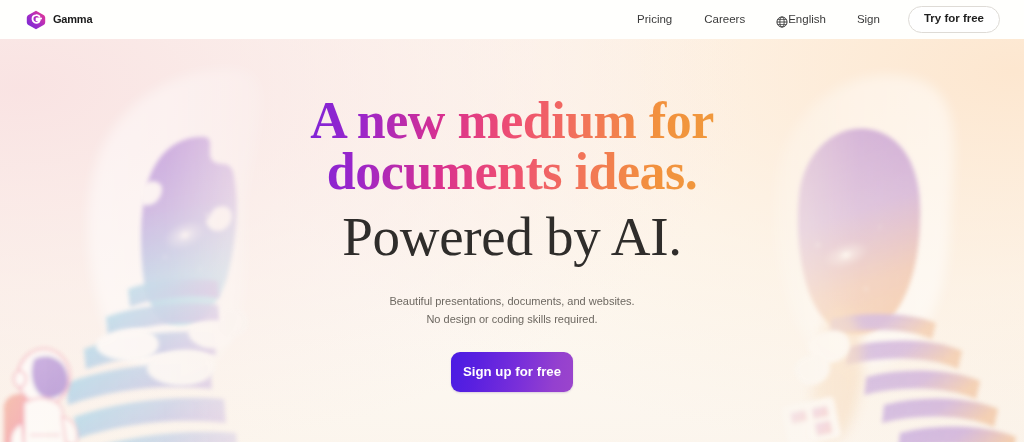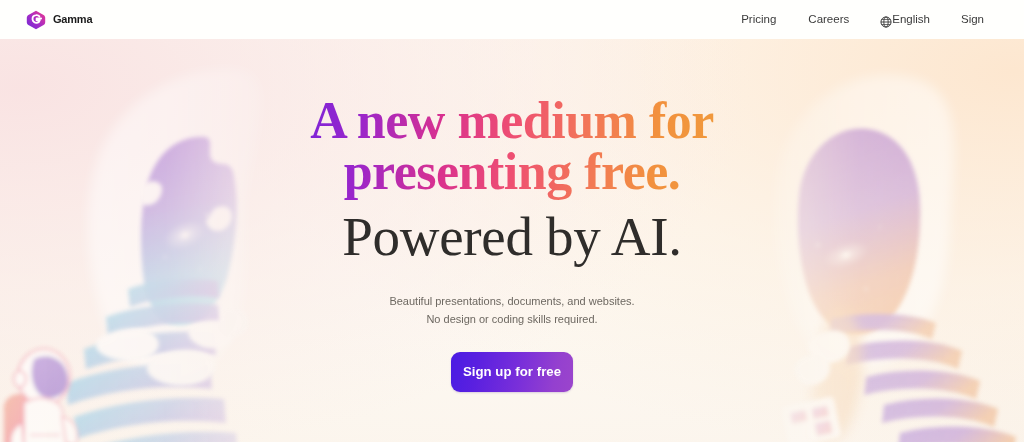--- a/index.html
+++ b/index.html
@@ -233,20 +233,21 @@
             <line x1="1.1" y1="7" x2="12.9" y2="7" stroke="#3b3b3b" stroke-width="1.05"></line>
             <line x1="2" y1="4" x2="12" y2="4" stroke="#3b3b3b" stroke-width="0.9"></line>
             <line x1="2" y1="10" x2="12" y2="10" stroke="#3b3b3b" stroke-width="0.9"></line>
           </svg>
         </span>
         <span class="lang-label">English</span>
       </span>
 
       <span class="nav-link">Sign</span>
 
+      <button class="try-btn">Try for free</button>
     </div>
   </div>
 
   <div class="hero">
 
     <svg class="hero-bg-svg" viewBox="0 0 1024 403" preserveAspectRatio="none">
       <defs>
 
         <linearGradient id="portalL" x1="0.45" y1="0" x2="0.55" y2="1">
           <stop offset="0%" stop-color="#8b52d2"></stop>
@@ -410,21 +411,21 @@
           <rect x="814" y="370" width="16" height="11" rx="2" fill="url(#cardG)" transform="rotate(-12 811 383)"></rect>
           <rect x="814" y="385" width="16" height="13" rx="2" fill="url(#cardG)" transform="rotate(-12 811 383)"></rect>
         </g>
       </g>
     </svg>
 
     <div class="hero-content">
 
       <h1 class="headline">
         <span class="l1">A new medium for</span>
-        <span class="l2">presenting free.</span>
+        <span class="l2">documents ideas.</span>
       </h1>
 
       <div class="headline-ai">Powered by AI.</div>
 
       <div class="sub">
         <span>Beautiful presentations, documents, and websites.</span>
         <span>No design or coding skills required.</span>
       </div>
 
       <button class="cta">Sign up for free</button>

